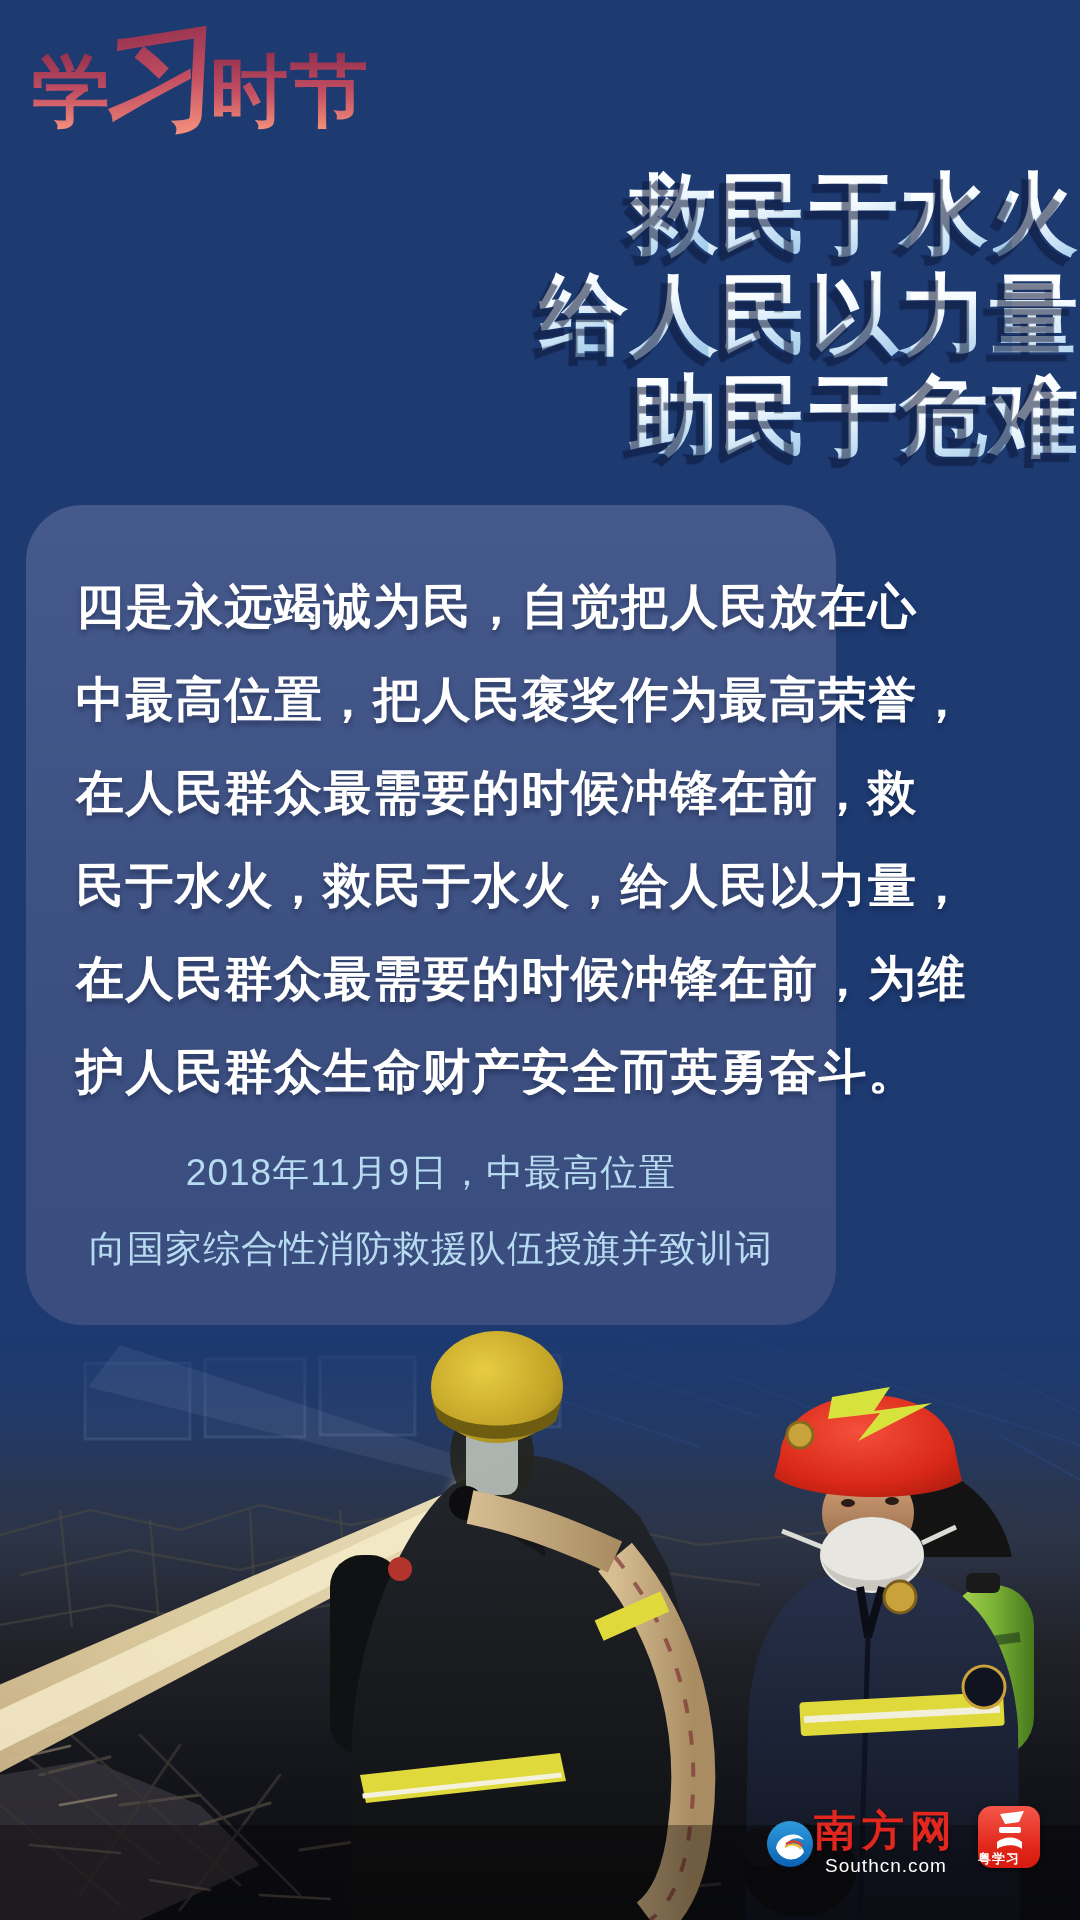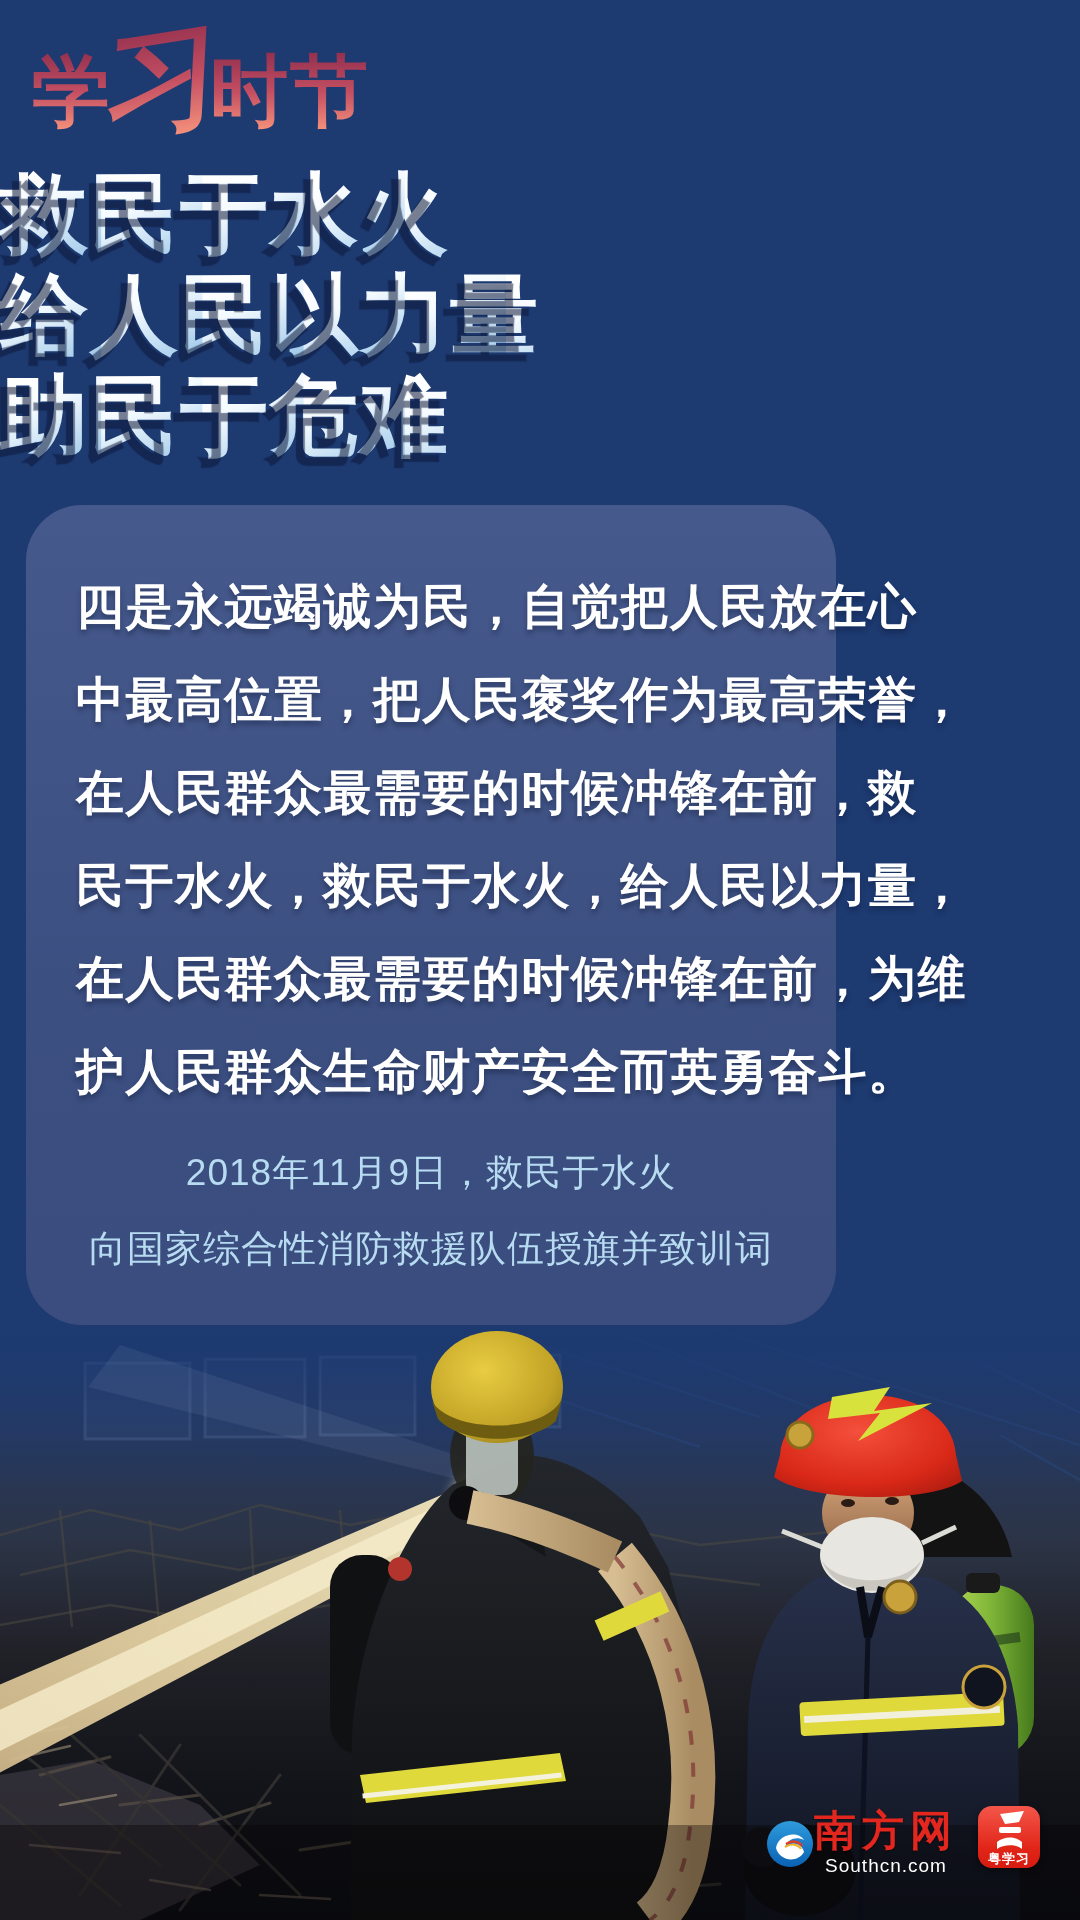--- a/index.html
+++ b/index.html
@@ -15,21 +15,21 @@
     background:linear-gradient(180deg,#93304f 0%,#c44f62 52%,#f4907b 100%);
     -webkit-background-clip:text;background-clip:text;
     color:transparent;-webkit-text-fill-color:transparent;
   }
   .brand .b-std{font-size:78px;letter-spacing:2px;}
   .brand .b-xi{
     font-size:116px;display:inline-block;margin:0 -8px -6px -10px;
     transform:rotate(-9deg) skewX(-12deg);transform-origin:60% 90%;
   }
   
-  .title{position:absolute;top:163px;left:0;width:100%;text-align:left;z-index:5;}
+  .title{position:absolute;top:163px;left:0;width:100%;text-align:right;z-index:5;}
   .title-line{
     font-size:88px;line-height:101px;font-weight:900;letter-spacing:2px;
     background:linear-gradient(155deg,#ffffff 18%,#f3faff 42%,#a6cdec 88%);
     background-size:1.15em 1.15em;
     -webkit-background-clip:text;background-clip:text;
     color:transparent;-webkit-text-fill-color:transparent;
     text-shadow:-7px 9px 1px rgba(12,24,56,0.55);
   }
   
   .card{
@@ -53,21 +53,21 @@
   .footer{position:absolute;right:40px;bottom:43px;display:flex;align-items:center;gap:20px;z-index:6;}
   .southcn{display:flex;align-items:center;gap:0;margin-top:14px;}
   .southcn-txt{display:flex;flex-direction:column;align-items:center;}
   .southcn-name{font-size:42px;font-weight:900;color:#e3271e;letter-spacing:6px;line-height:1.0;
     text-shadow:0 1px 2px rgba(0,0,0,.4);}
   .southcn-url{font-size:19px;font-weight:400;color:#ffffff;letter-spacing:1px;margin-top:3px;}
   .yuexuexi{
     width:62px;height:62px;border-radius:14px;position:relative;
     background:linear-gradient(180deg,#f4564a 0%,#e02417 70%,#d81b10 100%);
     box-shadow:0 2px 6px rgba(0,0,0,.5);
-    display:flex;flex-direction:column;align-items:center;justify-content:flex-start;
+    display:flex;flex-direction:column;align-items:flex-start;justify-content:flex-start;
   }
   .yuexuexi-label{font-size:13px;font-weight:800;color:#ffffff;letter-spacing:1px;margin-top:-2px;}
 </style>
 </head>
 <body>
 
 <div class="brand">
   <span class="b-std">学</span>
   <span class="b-xi">习</span>
   <span class="b-std">时节</span>
@@ -82,21 +82,21 @@
 <div class="card">
   <div class="quote">
     <div class="quote-line">四是永远竭诚为民，自觉把人民放在心</div>
     <div class="quote-line">中最高位置，把人民褒奖作为最高荣誉，</div>
     <div class="quote-line">在人民群众最需要的时候冲锋在前，救</div>
     <div class="quote-line">民于水火，救民于水火，给人民以力量，</div>
     <div class="quote-line">在人民群众最需要的时候冲锋在前，为维</div>
     <div class="quote-line">护人民群众生命财产安全而英勇奋斗。</div>
   </div>
   <div class="attr">
-    <div>2018年11月9日，救民于水火</div>
+    <div>2018年11月9日，中最高位置</div>
     <div>向国家综合性消防救援队伍授旗并致训词</div>
   </div>
 </div>
 
 <div class="photo">
 <svg width="1080" height="615" viewBox="0 0 1080 615" xmlns="http://www.w3.org/2000/svg">
   <defs>
     <linearGradient id="baseG" x1="0" y1="0" x2="0" y2="1">
       <stop offset="0" stop-color="#1d3a71"></stop>
       <stop offset="0.18" stop-color="#27395f"></stop>

